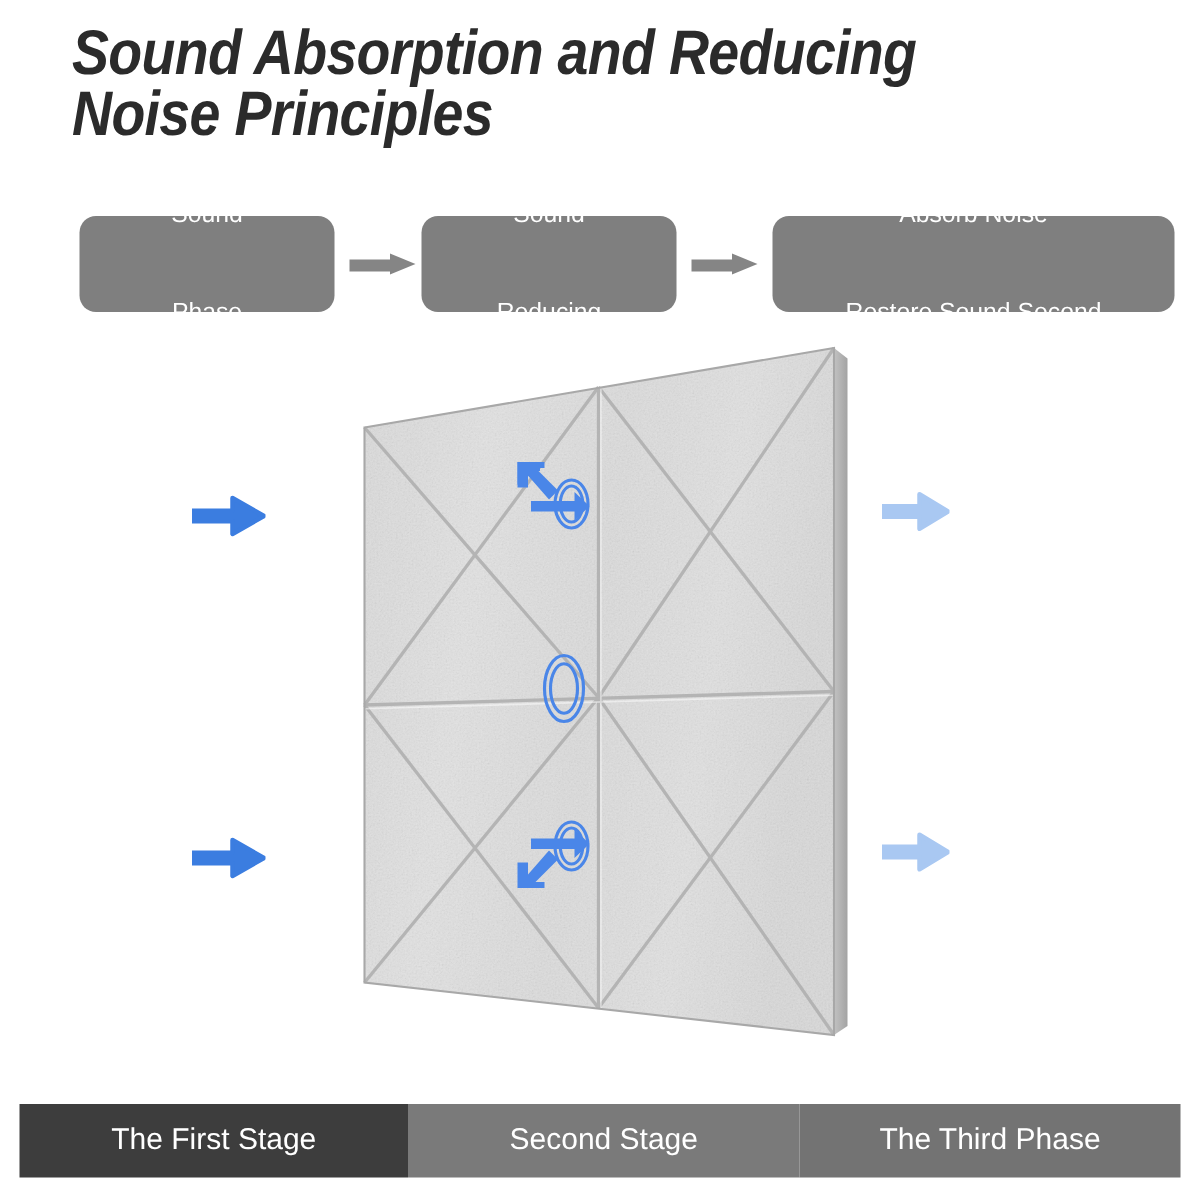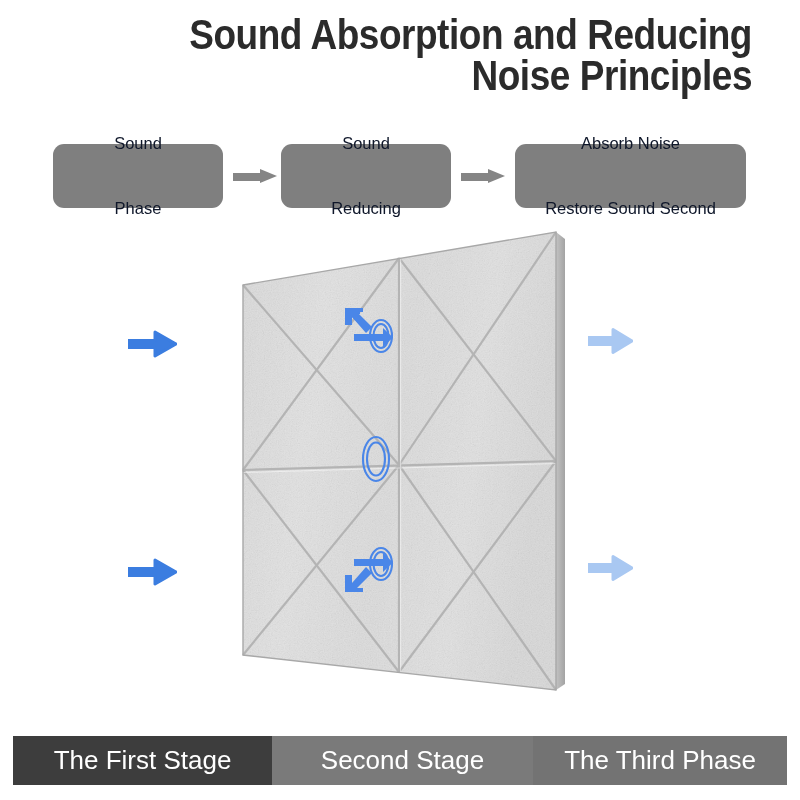--- a/index.html
+++ b/index.html
@@ -21,22 +21,23 @@
     height: 800px;
     background: #ffffff;
   }
 
   
   .title-block {
     position: absolute;
     left: 0;
     top: 14px;
     width: 800px;
-    text-align: right;
+    text-align: left;
     line-height: 0.98;
+    font-style: italic;
   }
   .title-line {
     font-family: "Liberation Sans Narrow", "Liberation Sans", sans-serif;
     font-weight: bold;
     font-size: 42px;
     letter-spacing: -0.5px;
     color: #2b2b2b;
     transform: scaleX(0.88);
     transform-origin: center;
     white-space: nowrap;
@@ -49,35 +50,35 @@
     top: 144px;
     width: 800px;
     height: 70px;
   }
   .flow-box {
     position: absolute;
     top: 0;
     height: 64px;
     background: #7f7f7f;
     border-radius: 11px;
-    color: #0f172a;
+    color: #ffffff;
     display: flex;
     flex-direction: column;
     align-items: center;
     justify-content: center;
     font-size: 16.5px;
     line-height: 1.28;
     text-align: center;
     box-sizing: border-box;
     gap: 44px;
   }
   .flow-box .ln { display: block; }
   #flow-box-0 { left: 53px;  width: 170px; }
   #flow-box-1 { left: 281px; width: 170px; }
-  #flow-box-2 { left: 515px; width: 231px; }
+  #flow-box-2 { left: 515px; width: 268px; }
 
   .flow-arrow {
     position: absolute;
     top: 25px;
     width: 44px;
     height: 15px;
   }
   #flow-arrow-0 { left: 233px; }
   #flow-arrow-1 { left: 461px; }
   .flow-arrow .shaft {
@@ -140,21 +141,21 @@
     top: 736px;
     width: 774px;
     height: 49px;
     display: flex;
   }
   .stage-seg {
     display: flex;
     align-items: center;
     justify-content: center;
     color: #ffffff;
-    font-size: 26px;
+    font-size: 20px;
     box-sizing: border-box;
   }
   #stage-seg-0 { width: 259px; background: #3d3d3d; }
   #stage-seg-1 { width: 261px; background: #7a7a7a; text-align: center; }
   #stage-seg-2 { width: 254px; background: #737373; }
 </style>
 </head>
 <body>
 
 <div id="infographic">

